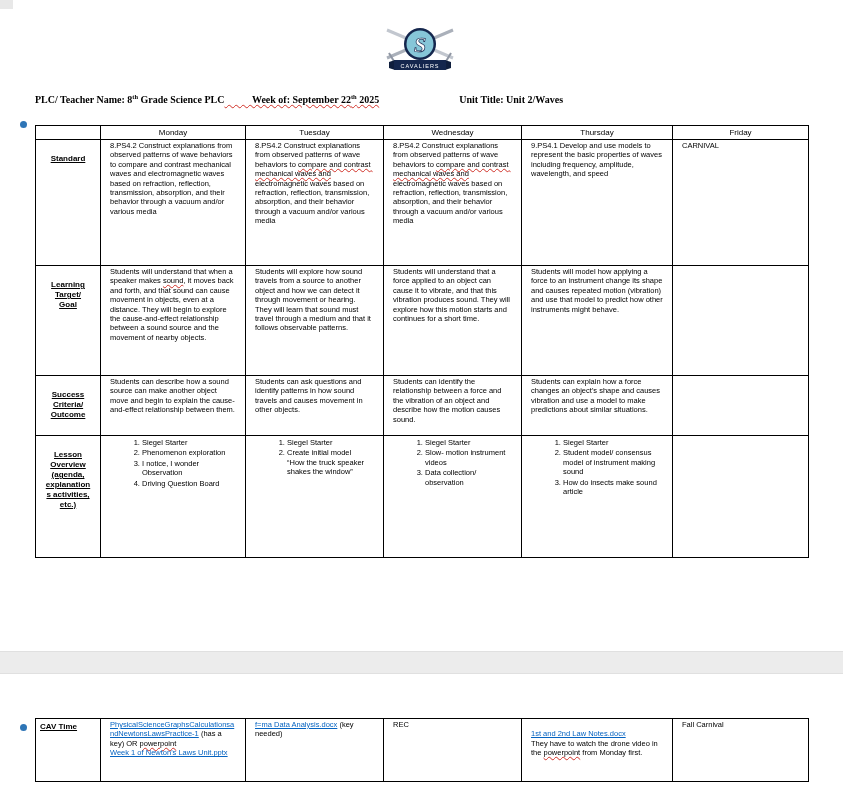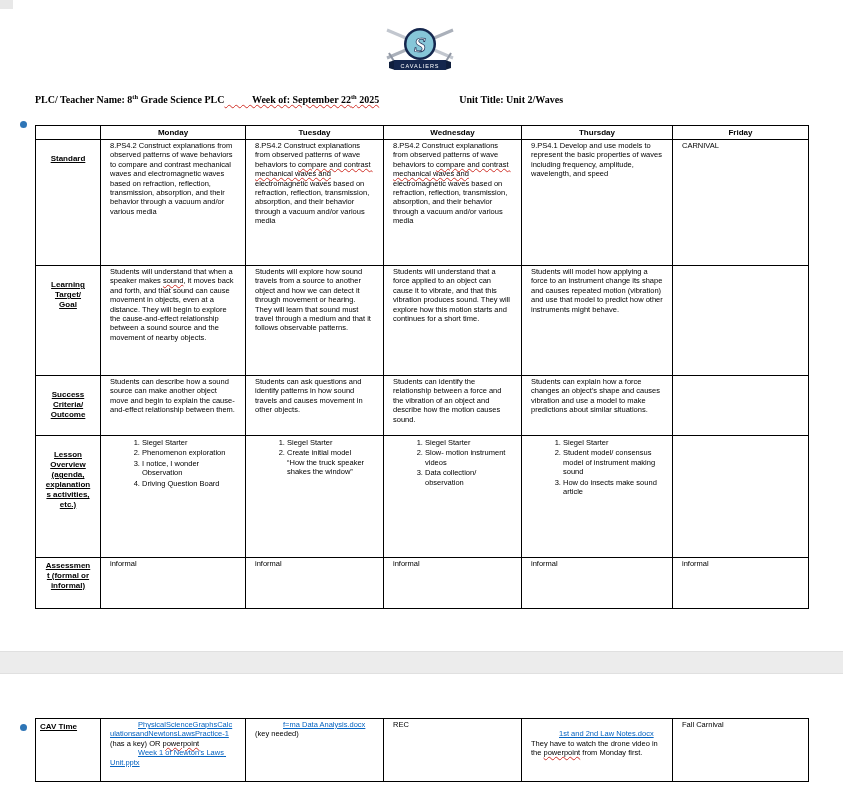--- a/index.html
+++ b/index.html
@@ -30,37 +30,37 @@
   .g2{display:inline-block;width:80px;}
 
   table{border-collapse:collapse;table-layout:fixed;width:773px;background:#fff;}
   #plan-table{position:absolute;left:35px;top:125px;}
   #cav-table{position:absolute;left:35px;top:718px;}
   td,th{
     border:1px solid #000;vertical-align:top;padding:1px 9px;
     font-size:7.5px;line-height:1.25;text-align:left;font-weight:normal;color:#000;
     white-space:pre-wrap;overflow:hidden;word-wrap:break-word;
   }
-  thead th{text-align:center;font-weight:bold;font-size:8px;padding:1px;white-space:normal;vertical-align:middle;}
+  thead th{text-align:center;font-weight:normal;font-size:8px;padding:1px;white-space:normal;vertical-align:middle;}
   th.row-header{font-weight:bold;text-align:center;font-size:8px;white-space:normal;padding-top:14px;text-decoration:underline;}
   #plan-body tr:nth-child(5) th.row-header{padding-top:3px;}
   #cav-table th.row-header{padding-top:3px;text-align:left;padding-left:4px;}
 
   #plan-table thead tr{height:14px;}
   #plan-body tr:nth-child(1){height:126px;}
   #plan-body tr:nth-child(2){height:110px;}
   #plan-body tr:nth-child(3){height:60px;}
   #plan-body tr:nth-child(4){height:122px;}
   #plan-body tr:nth-child(5){height:51px;}
   #cav-table tr{height:63px;}
 
   ol{margin:1px 0 0 0;padding-left:24px;}
   li{white-space:pre-line;margin:0 0 1px 8px;}
 
-  .link{color:#0563c1;text-decoration:underline;overflow-wrap:anywhere;cursor:pointer;margin-left:28px;}
+  .link{color:#0563c1;text-decoration:underline;overflow-wrap:anywhere;cursor:pointer;}
   .misspell{
     text-decoration:underline;
     text-decoration-style:wavy;
     text-decoration-color:#d03027;
     text-decoration-thickness:1px;
   }
 </style>
 </head>
 <body>
 
@@ -139,28 +139,20 @@
       </tr>
       <tr>
         <th class="row-header">Lesson Overview (agenda, explanations activities, etc.)</th>
         <td><ol><li>Siegel Starter</li><li>Phenomenon exploration</li><li>I notice, I wonder Observation</li><li>Driving Question Board</li></ol></td>
         <td><ol><li>Siegel Starter</li><li>Create initial model
 “How the truck speaker shakes the window”</li></ol></td>
         <td><ol><li>Siegel Starter</li><li>Slow- motion instrument videos</li><li>Data collection/ observation</li></ol></td>
         <td><ol><li>Siegel Starter</li><li>Student model/ consensus model of instrument making sound</li><li>How do insects make sound article</li></ol></td>
         <td></td>
       </tr>
-      <tr>
-        <th class="row-header">Assessment (formal or informal)</th>
-        <td>informal</td>
-        <td>informal</td>
-        <td>informal</td>
-        <td>informal</td>
-        <td>informal</td>
-      </tr>
     </tbody>
 </table>
 
 <table id="cav-table">
   <colgroup>
     <col style="width:65px">
       <col style="width:145px">
       <col style="width:138px">
     <col style="width:138px">
       <col style="width:151px">

